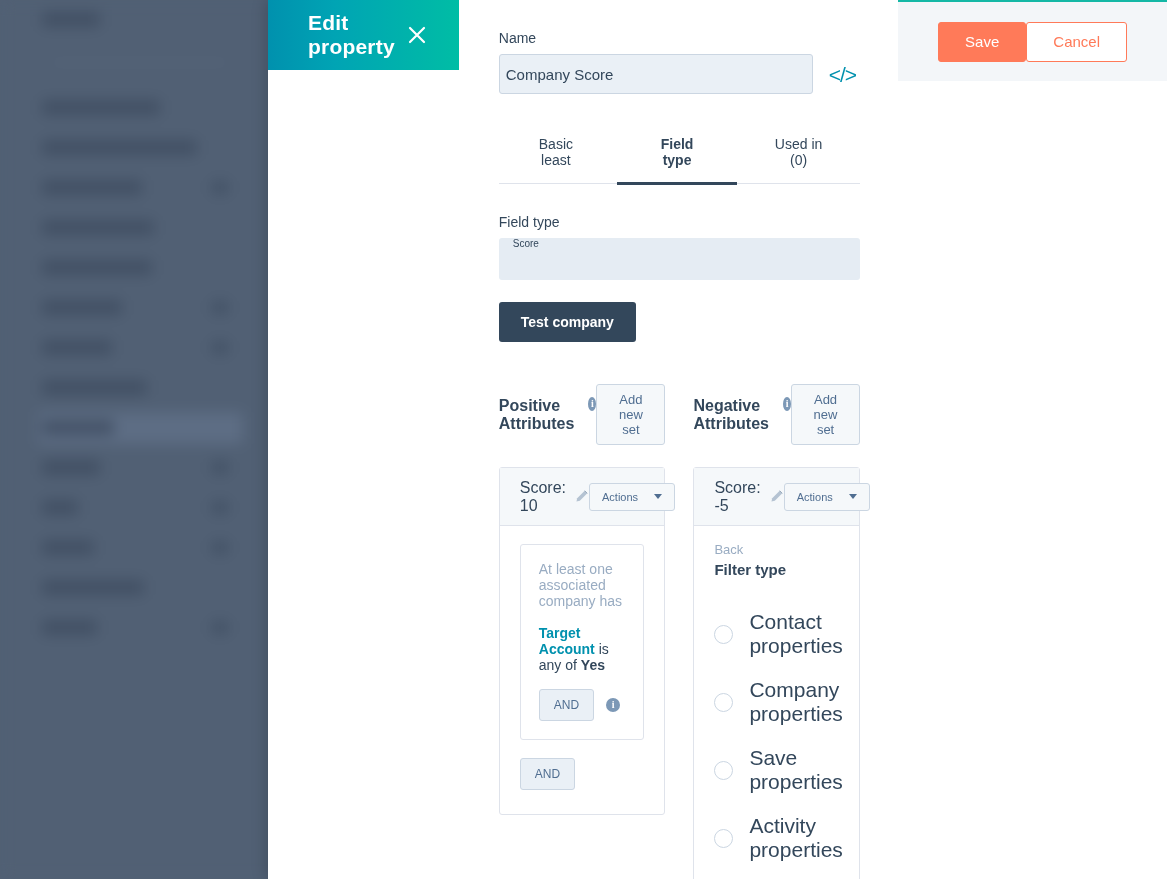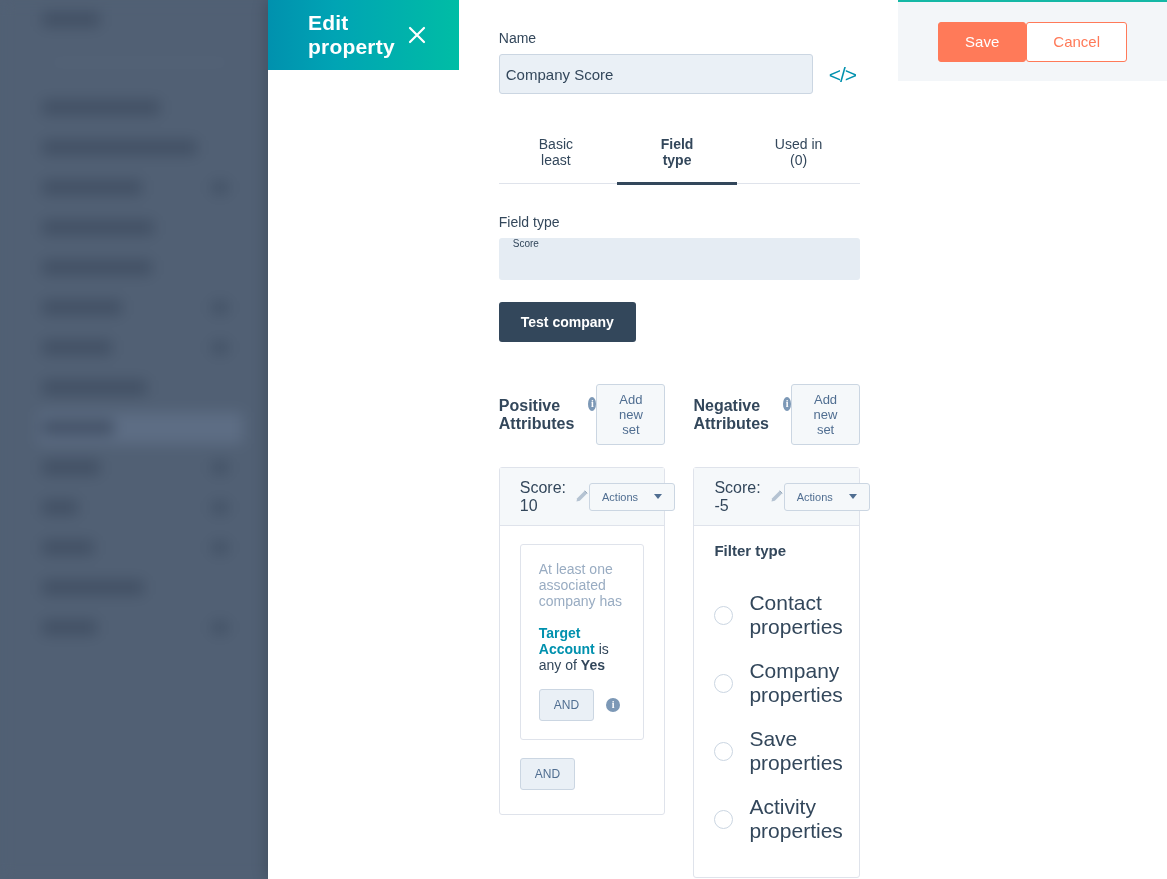--- a/index.html
+++ b/index.html
@@ -342,20 +342,21 @@
                   <path d="M11.4 1.8l2.8 2.8" stroke="#95a7b9" stroke-width="1" fill="none"></path>
                 </svg>
               </span>
             </div>
             <button class="actions-btn">
               <span>Actions</span>
               <span class="caret"></span>
             </button>
           </div>
           <div class="chooser">
+            <div class="back-link">Back</div>
             <div class="chooser-title">Filter type</div>
 
             <div class="radio-row">
               <span class="radio"></span>
               <span class="radio-label">Contact properties</span>
             </div>
             <div class="radio-row">
               <span class="radio"></span>
               <span class="radio-label">Company properties</span>
             </div>

